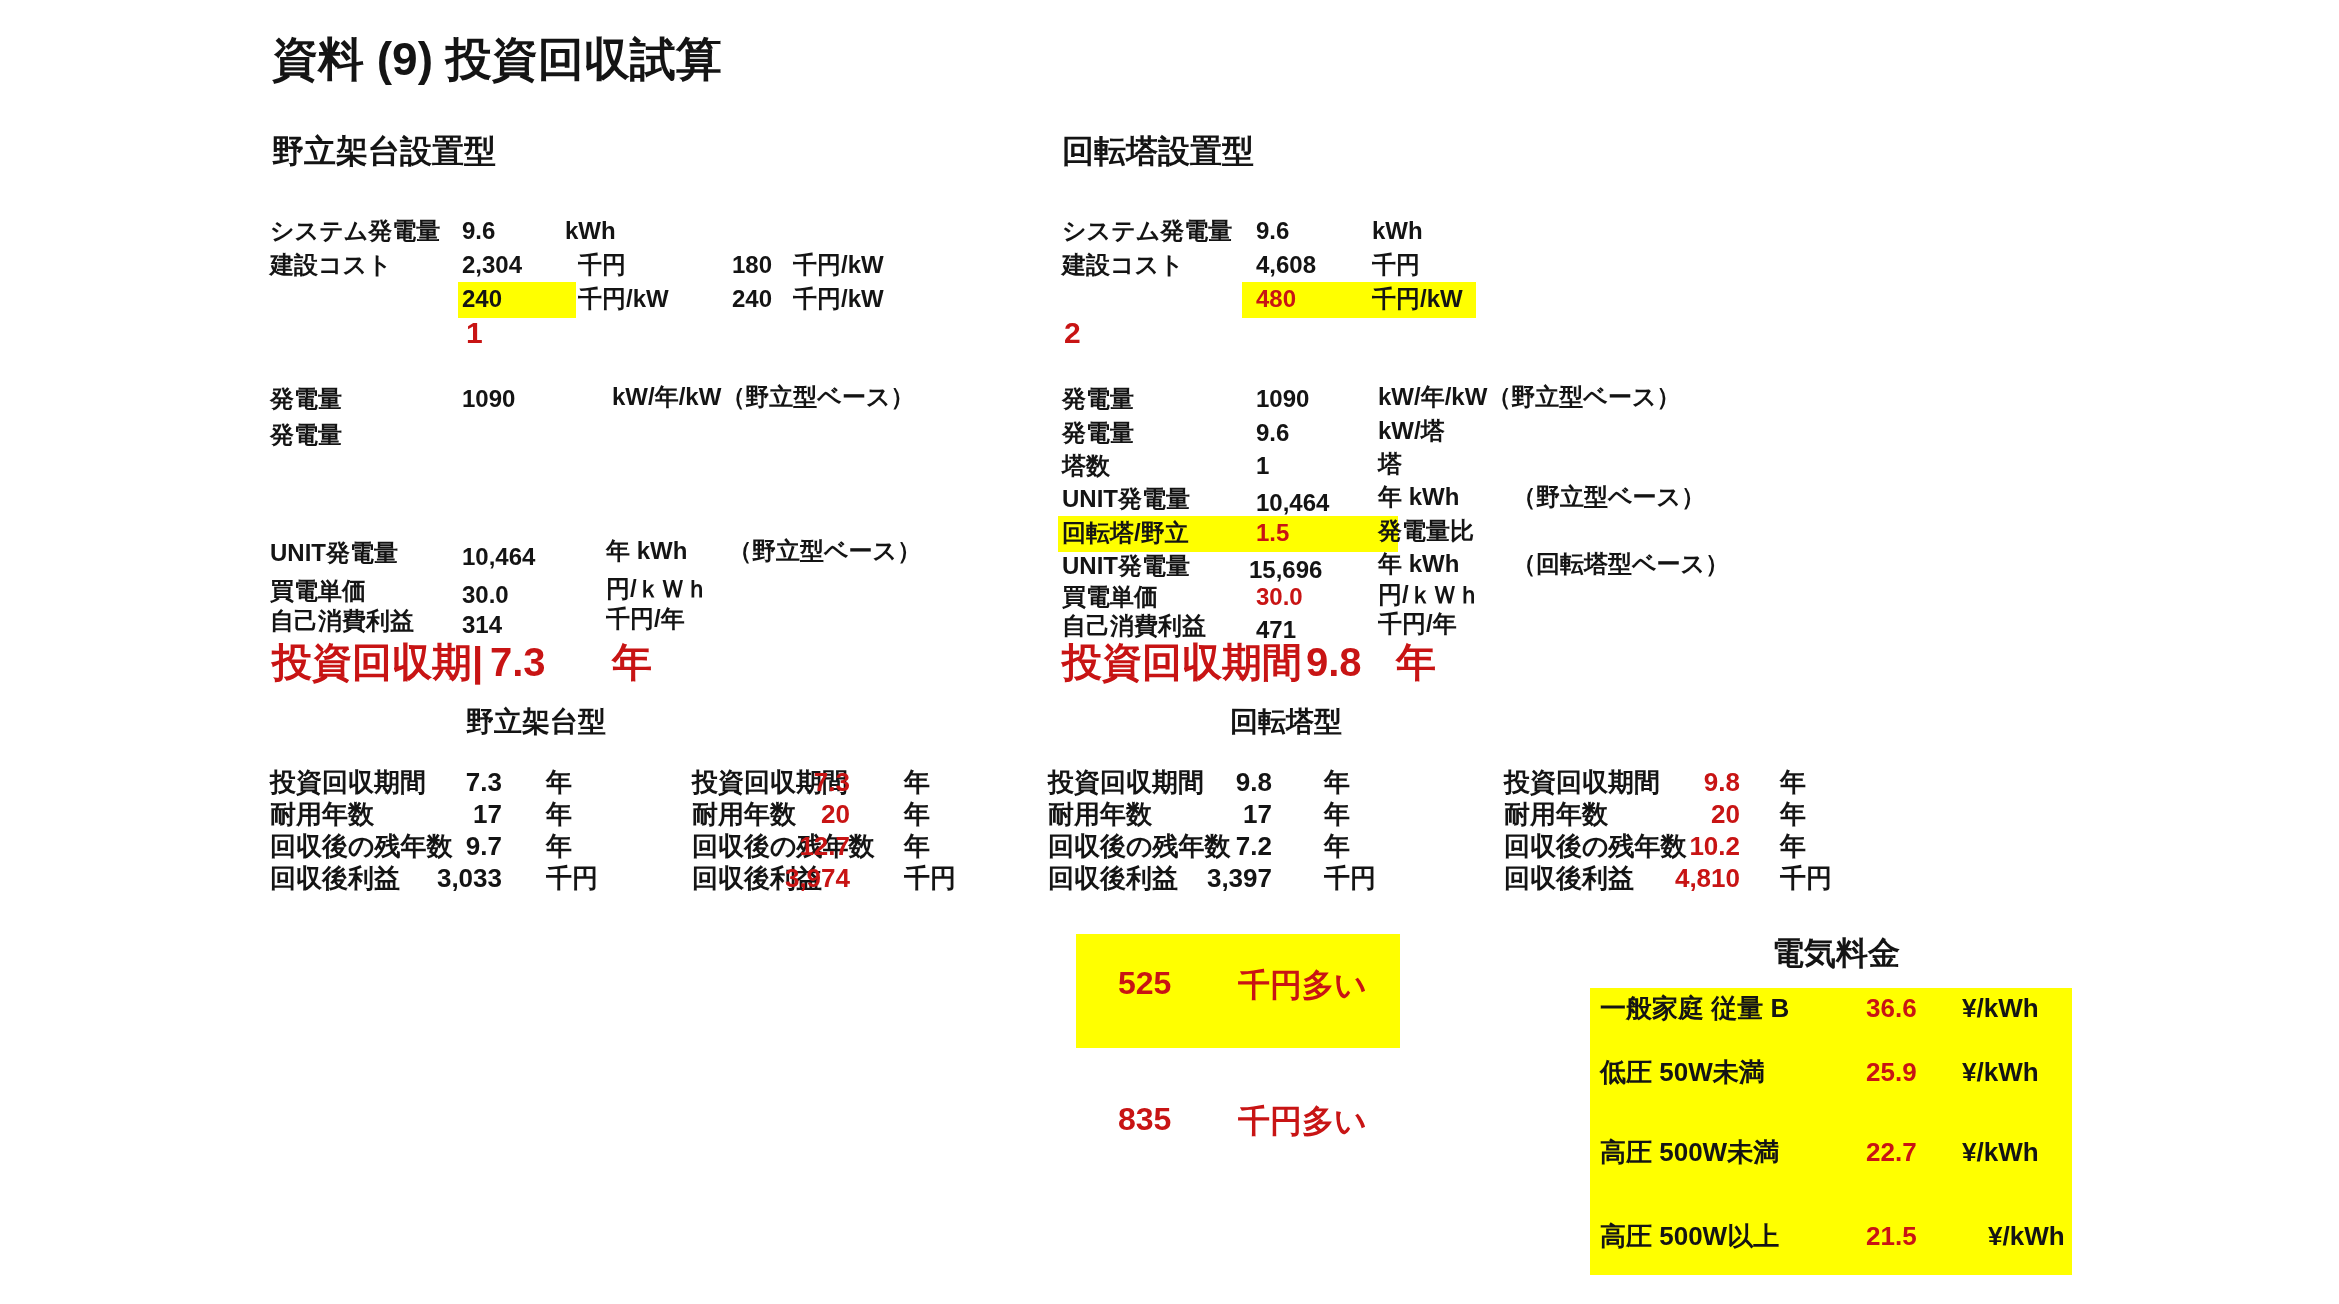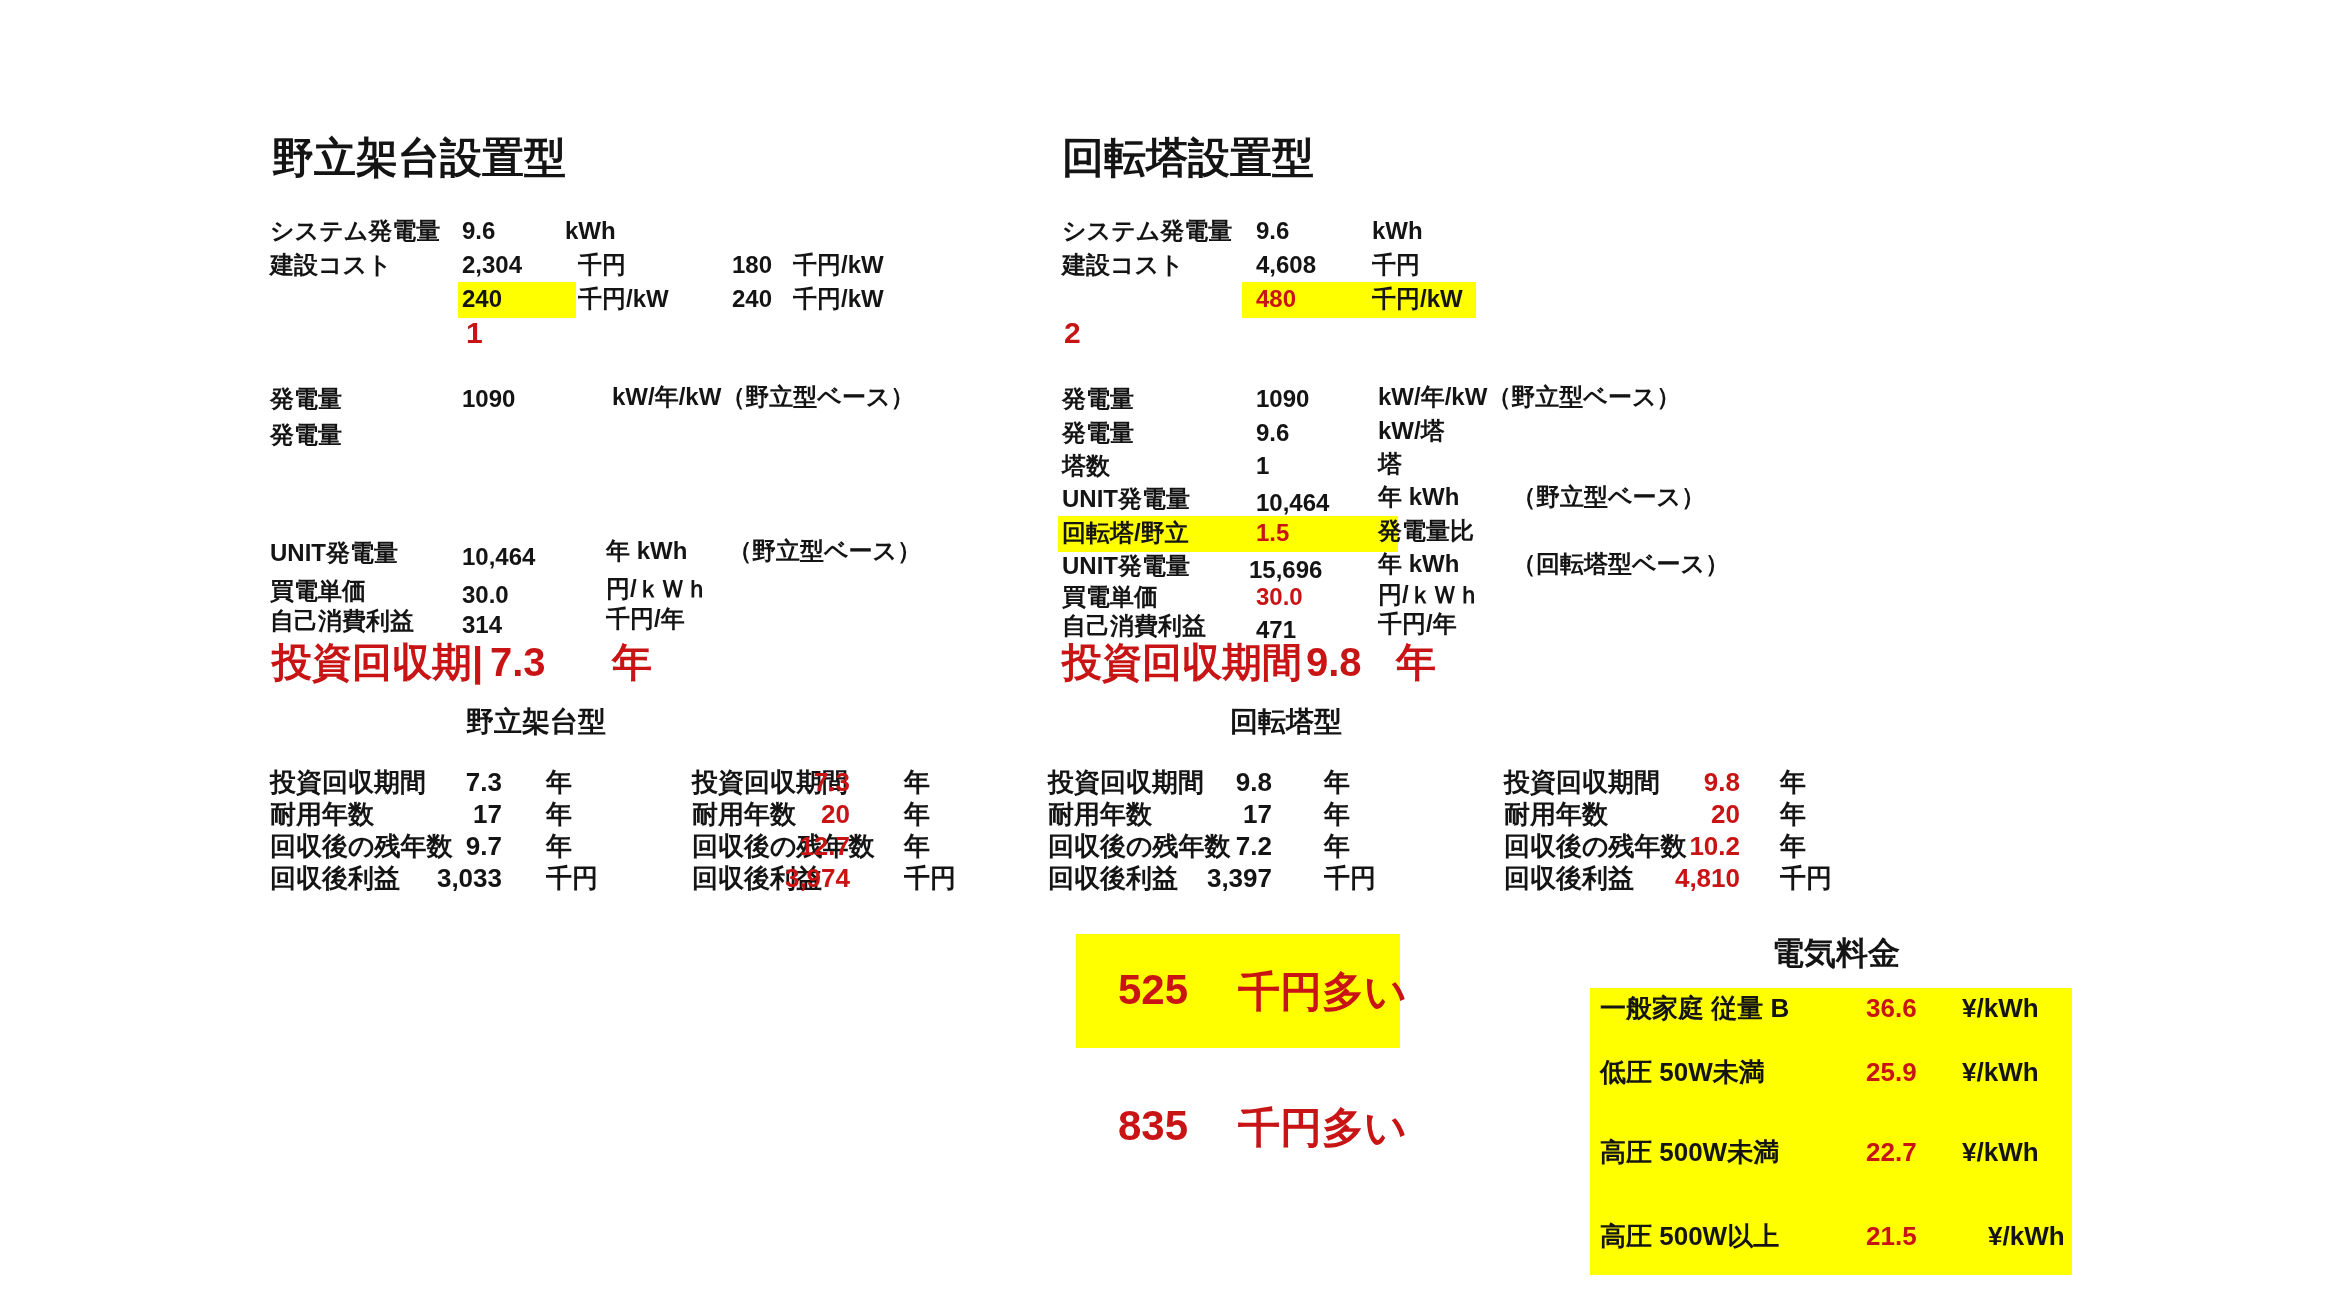--- a/index.html
+++ b/index.html
@@ -3,30 +3,31 @@
 <meta charset="utf-8">
 <style>
   :root{ --red:#C81414; --yellow:#FFFF00; }
   html,body{margin:0;padding:0;background:#ffffff;}
   #canvas{
     position:relative;width:2339px;height:1304px;background:#ffffff;overflow:hidden;
     font-family:"Liberation Sans","DejaVu Sans",sans-serif;
   }
   .t{position:absolute;white-space:nowrap;font-weight:700;color:#141414;line-height:1.12;}
   .f24{font-size:24px}.f26{font-size:26px}.f28{font-size:28px}.f30{font-size:30px}
-  .f32{font-size:32px}.f38{font-size:42px}.f40{font-size:40px}.f46{font-size:46px}
+  .f32{font-size:32px}.f38{font-size:32px}.f40{font-size:40px}.f46{font-size:46px}
   .red{color:var(--red);}
   .box{position:absolute;background:var(--yellow);}
   .vr{text-align:right;}
 </style>
 </head>
 <body>
 
 <div id="canvas">
 
+  <div class="t f46" style="left:272px;top:34px">資料 (9) 投資回収試算</div>
 
   <div class="t f38" style="left:272px;top:134px">野立架台設置型</div>
   <div class="t f38" style="left:1062px;top:134px">回転塔設置型</div>
 
   <div class="t f24" style="left:270px;top:218px">システム発電量</div>
   <div class="t f24" style="left:462px;top:218px">9.6</div>
   <div class="t f24" style="left:565px;top:218px">kWh</div>
 
   <div class="t f24" style="left:270px;top:252px">建設コスト</div>
   <div class="t f24" style="left:462px;top:252px">2,304</div>

